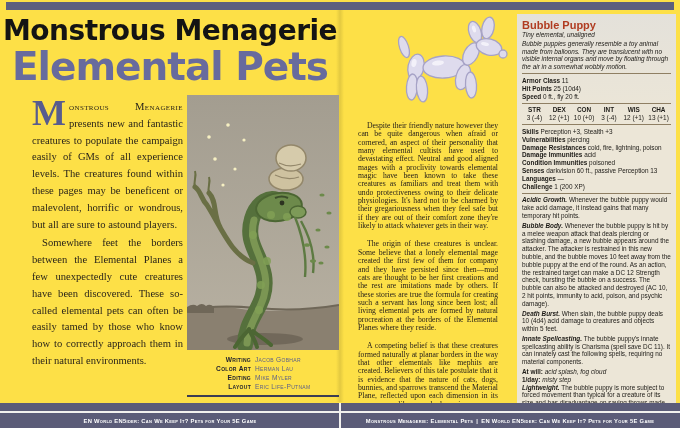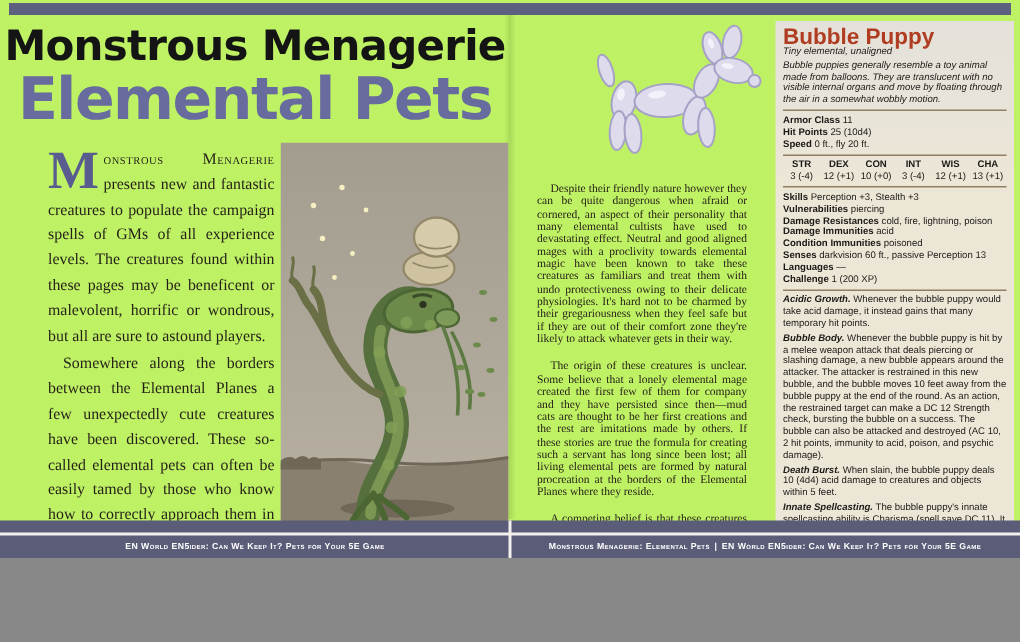--- a/index.html
+++ b/index.html
@@ -1,16 +1,16 @@
 <!DOCTYPE html>
 <html><head>
 <meta charset="utf-8">
 <style>
   html,body{margin:0;padding:0;background:#888;}
-  .spread{position:relative;width:680px;height:372px;background:#bef264;overflow:hidden;
+  .spread{position:relative;width:680px;height:428px;background:#fde047;overflow:hidden;
           font-family:"Liberation Serif",serif;color:#241f18;}
   
   .top-bar{position:absolute;left:6px;right:6px;top:2px;height:8px;background:#5d5f7e;}
   
   .gutter{position:absolute;left:336px;top:10px;bottom:26px;width:8px;
           background:linear-gradient(to right,rgba(0,0,0,0),rgba(0,0,0,.10),rgba(0,0,0,0));}
   
   .title-series{position:absolute;left:0;top:14px;width:340px;margin:0;text-align:center;
       font-family:"DejaVu Sans",sans-serif;font-weight:bold;font-size:28px;letter-spacing:-.5px;color:#141414;}
   .title-sub{position:absolute;left:0;top:44px;width:340px;margin:0;text-align:center;
@@ -29,21 +29,21 @@
   .credits-rule{border:none;border-top:2px solid #3c3d52;margin:4px 0 0 0;}
   
   .balloon-dog{position:absolute;left:392px;top:6px;width:124px;height:102px;}
   .article-col{position:absolute;left:348px;top:112px;width:160px;font-size:7.7px;line-height:8.35px;
       text-align:justify;color:#27211a;}
   .article-col p{margin:10px;text-indent:9px;}
   
   .statblock{position:absolute;left:517px;top:14px;width:159px;min-height:386px;box-sizing:border-box;
       background:linear-gradient(#e4e1da,#ece6d7 26%);padding:5px 5px 4px 5px;
       font-family:"Liberation Sans",sans-serif;font-size:6.4px;line-height:7.8px;color:#1c1a16;}
-  .sb-name{margin:0;font-size:15px;line-height:12px;font-weight:bold;color:#b03c21;}
+  .sb-name{margin:0;font-size:11px;line-height:12px;font-weight:bold;color:#b03c21;}
   .sb-type{font-style:italic;margin-bottom:1px;}
   .sb-flavor{margin:0;font-style:italic;text-align:left;}
   .sb-rule{border:none;border-top:1px solid #8f7f63;margin:2.5px 0;}
   .sb-line .lbl{font-weight:bold;}
   .sb-abilities{display:grid;grid-template-columns:repeat(6,1fr);text-align:center;margin:1px 0;}
   .sb-abilities .hdr{font-weight:bold;}
   .sb-trait{margin:0 0 2px 0;}
   .sb-trait .tname{font-weight:bold;font-style:italic;}
   .sb-spellline .freq{font-weight:bold;}
   .sb-spellline .spl{font-style:italic;}
@@ -62,22 +62,22 @@
 
 <div class="spread">
 
   <div class="top-bar"></div>
   <div class="gutter"></div>
 
   <h1 class="title-series">Monstrous Menagerie</h1>
   <h2 class="title-sub">Elemental Pets</h2>
 
   <div class="intro-col">
-    <p class="intro-p1"><span class="dropcap">M</span><span class="lead">onstrous Menagerie</span> <span>presents new and fantastic creatures to populate the campaign spells of GMs of all experience levels. The creatures found within these pages may be beneficent or malevolent, horrific or wondrous, but all are sure to astound players.</span></p>
-    <p class="intro-p2">Somewhere along the borders between the Elemental Planes a few unexpectedly cute creatures have been discovered. These so-called elemental pets can often be easily tamed by those who know how to correctly approach them in their natural environments.</p>
+    <p class="intro-p1"><span class="dropcap">M</span><span class="lead">onstrous Menagerie</span> <span>presents new and fantastic creatures to populate the campaign easily of GMs of all experience levels. The creatures found within these pages may be beneficent or malevolent, horrific or wondrous, but all are sure to astound players.</span></p>
+    <p class="intro-p2">Somewhere feet the borders between the Elemental Planes a few unexpectedly cute creatures have been discovered. These so-called elemental pets can often be easily tamed by those who know how to correctly approach them in their natural environments.</p>
   </div>
 
   <div class="art-col">
     <svg class="illustration" viewBox="0 0 152 255" xmlns="http://www.w3.org/2000/svg">
       <defs>
         <linearGradient id="sky" x1="0" y1="0" x2="0" y2="1">
           <stop offset="0" stop-color="#a39d90"></stop>
             <stop offset="1" stop-color="#b8b1a2"></stop>
         </linearGradient>
       </defs>

